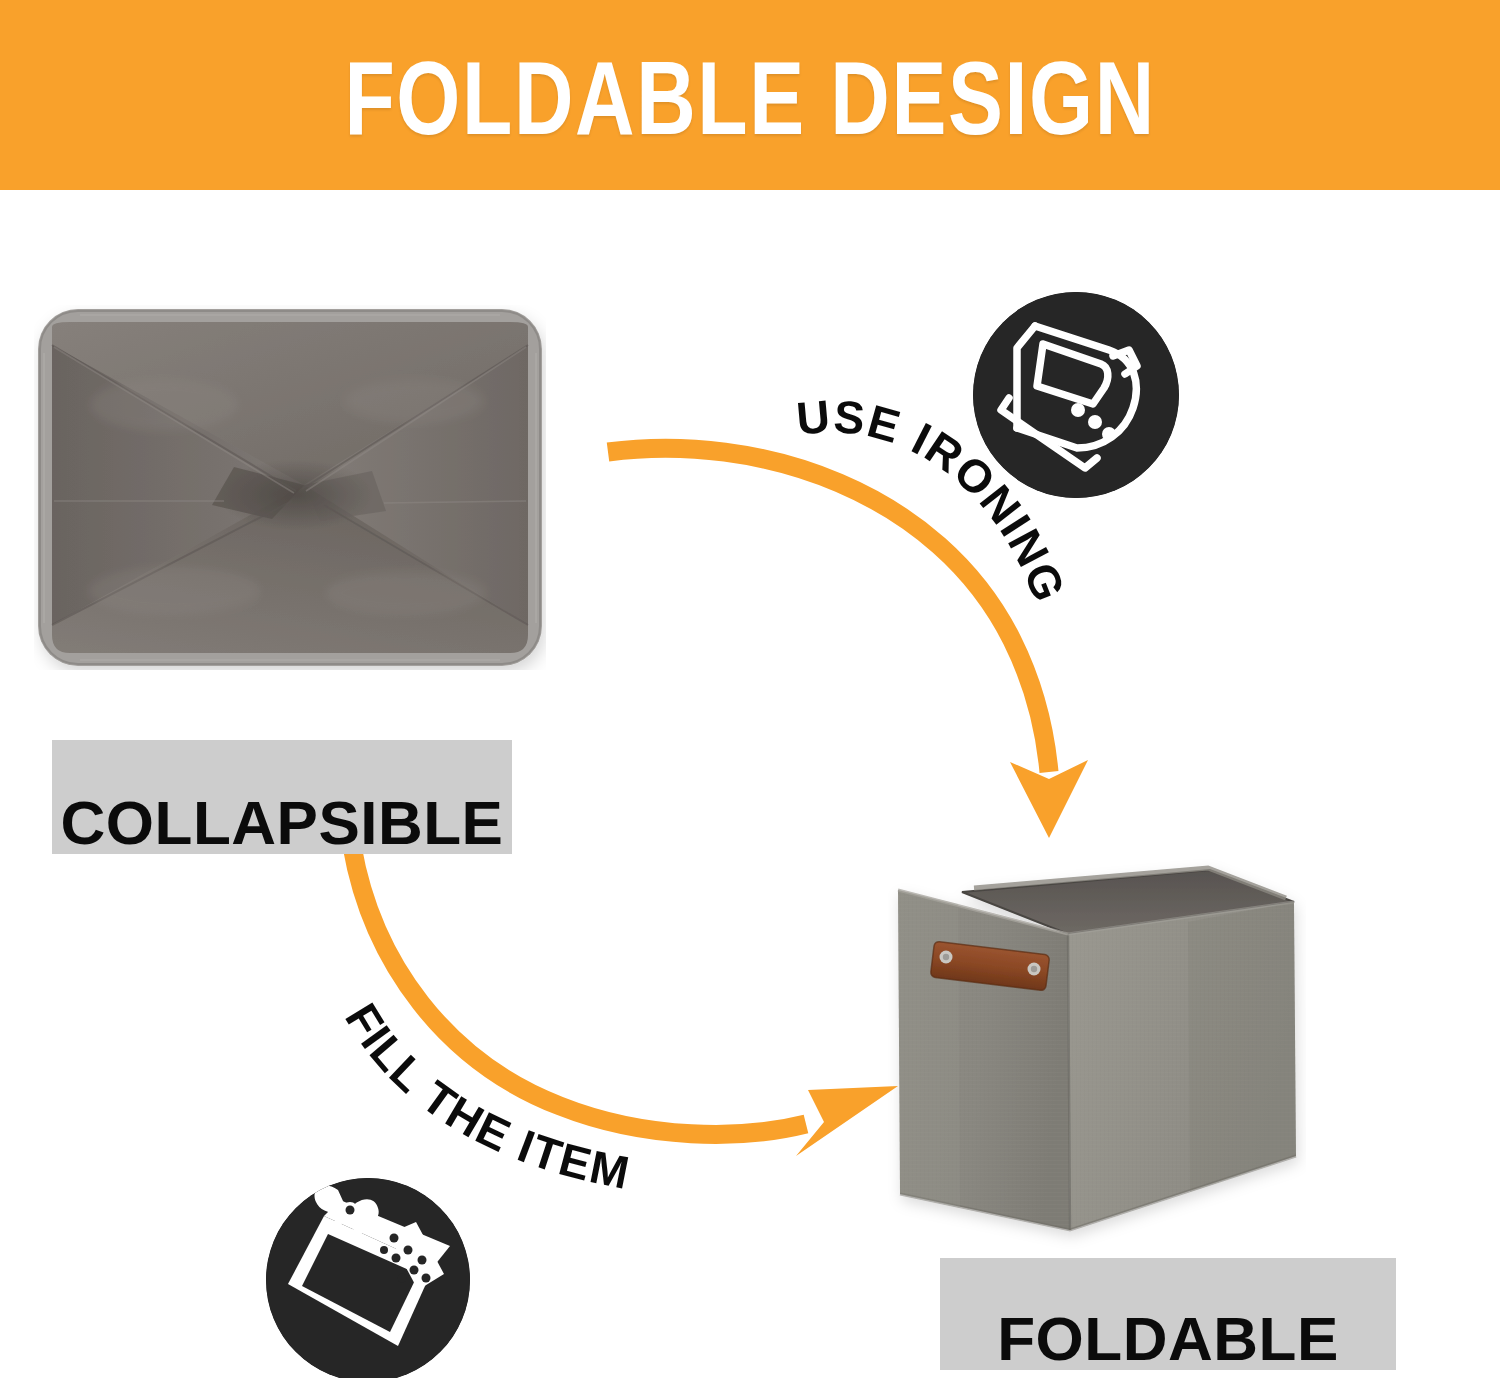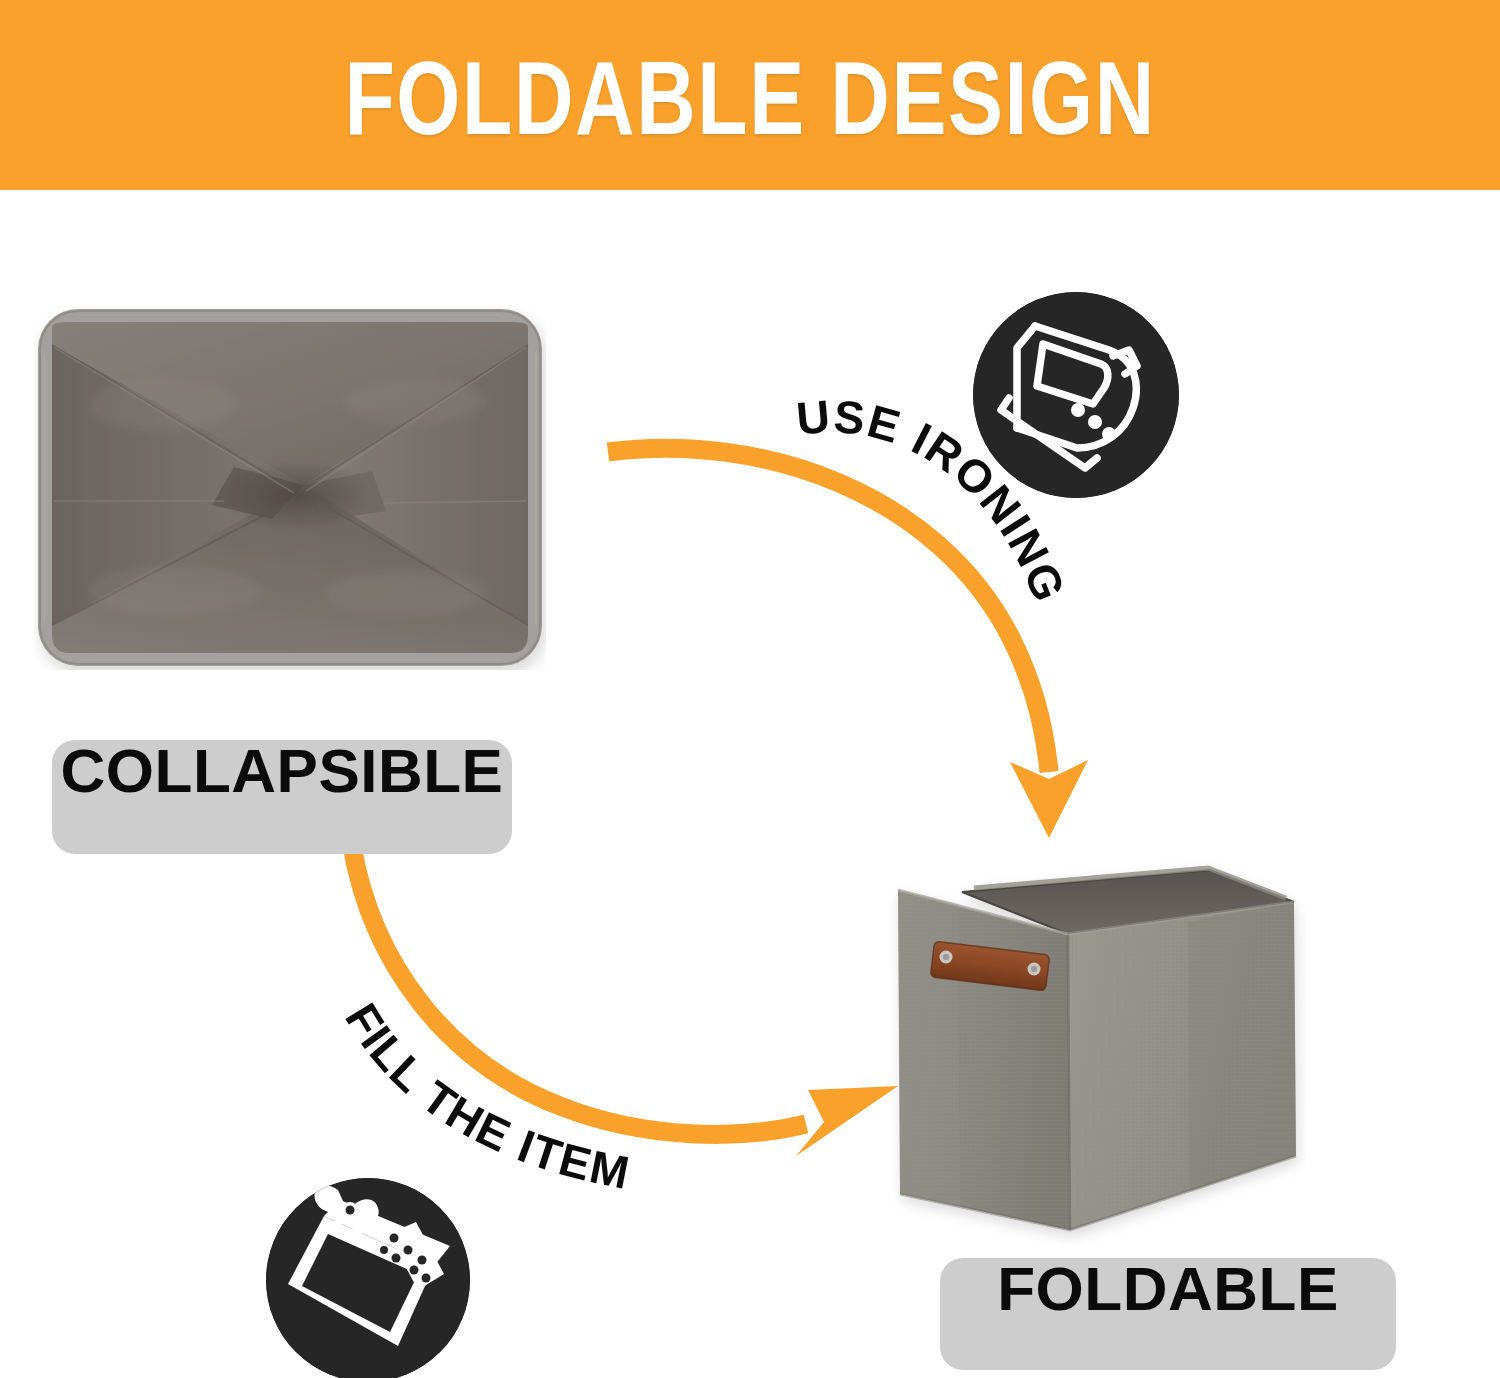--- a/index.html
+++ b/index.html
@@ -43,23 +43,22 @@
     white-space: nowrap;
     text-shadow: 0 2px 3px rgba(0,0,0,0.10);
     margin-top: 6px;
   }
 
   
   .label-chip {
     position: absolute;
     background: #CDCDCD;
     display: flex;
-    align-items: flex-start;
+    align-items: flex-end;
     justify-content: center;
-    border-radius: 23px;
   }
   .label-chip span {
     color: #0b0b0b;
     font-family: "Liberation Sans", sans-serif;
     font-weight: bold;
     font-size: 62px;
     letter-spacing: 0.5px;
     line-height: 1;
     white-space: nowrap;
   }

